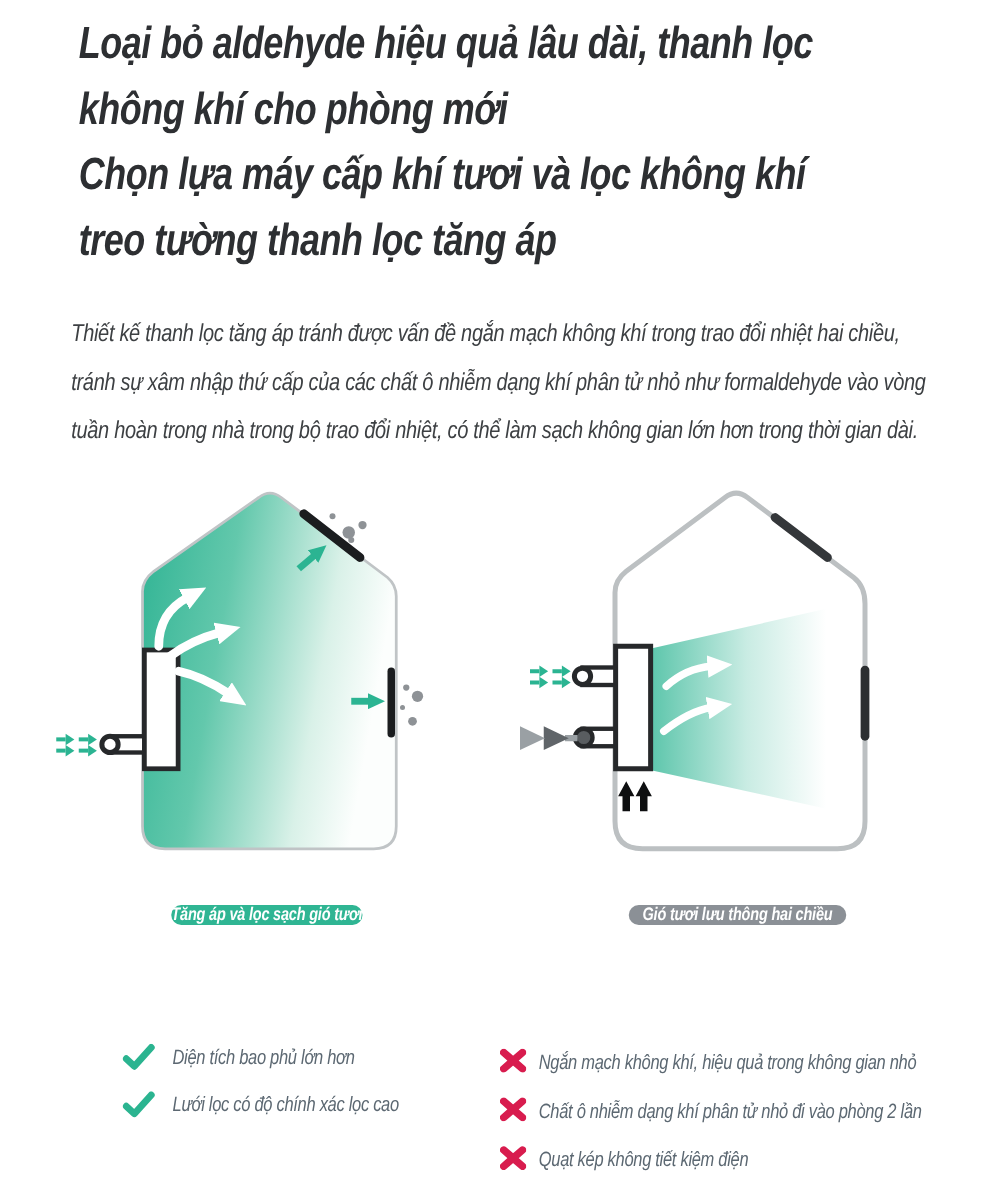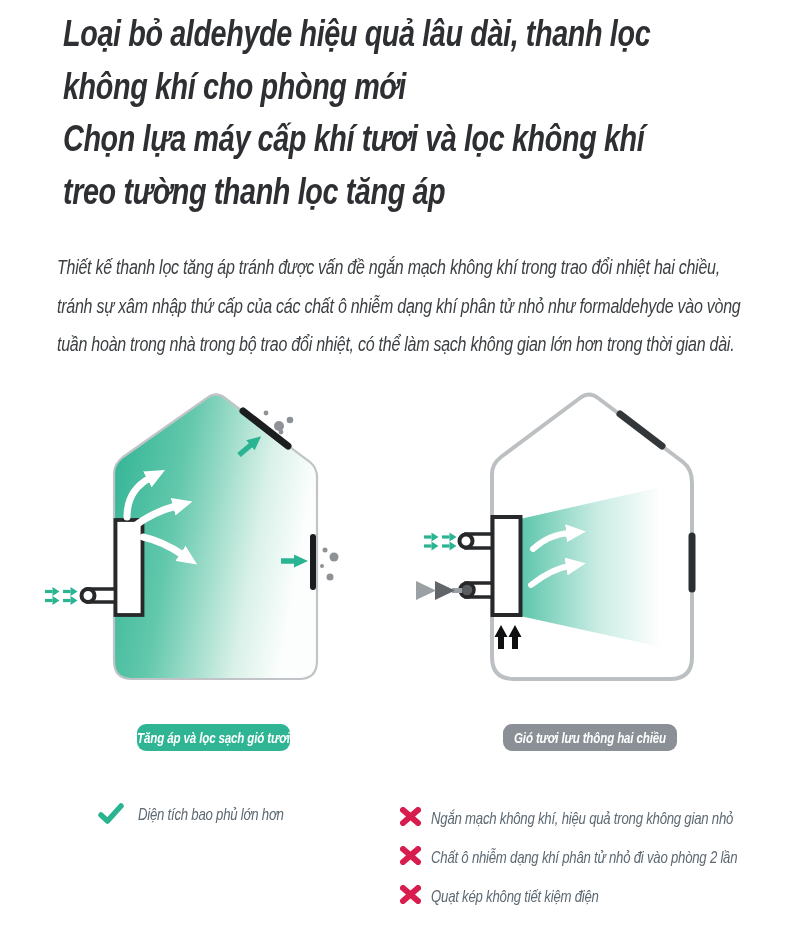--- a/index.html
+++ b/index.html
@@ -18,30 +18,30 @@
   .intro{
     position:absolute;left:57px;top:248px;width:860px;
     font-size:19.5px;font-weight:400;line-height:38.7px;color:#3d4043;
     letter-spacing:-0.3px;transform:scaleX(0.82);transform-origin:left top;
     white-space:nowrap;
   }
   
   .diagram-svg{position:absolute;left:0;top:378px;width:790px;height:322px;}
   
   .pill{
-    position:absolute;top:724px;height:27px;border-radius:9px;
+    position:absolute;top:724px;height:16px;border-radius:9px;
     display:flex;align-items:center;justify-content:center;
     color:#ffffff;font-size:14.5px;font-weight:700;letter-spacing:-0.2px;
     white-space:nowrap;
   }
   .pill span{transform:scaleX(0.80);transform-origin:center center;display:inline-block;}
   .pill-left{left:137px;width:153px;background:#2fb593;}
   .pill-right{left:503px;width:174px;background:#8b9096;text-align:center;}
   
-  .feature-list{position:absolute;display:flex;flex-direction:column;}
+  .feature-list{position:absolute;display:flex;flex-direction:column;margin-top:32px;}
   .pros-list{left:98px;top:802px;gap:14px;}
   .cons-list{left:400px;top:806px;gap:15px;}
   .feature-row{display:flex;align-items:flex-start;}
   .feature-icon{flex:0 0 auto;margin-top:1px;}
   .feature-text{
     font-size:16.5px;font-weight:400;color:#5c6872;line-height:24px;
     letter-spacing:-0.3px;white-space:pre-line;transform:scaleX(0.80);
     transform-origin:left top;margin-left:10px;white-space:pre;
   }
   .pros-list .feature-text{margin-left:14px;}
@@ -183,20 +183,26 @@
     <span>Gió tươi lưu thông hai chiều</span>
   </div>
 
   <div class="feature-list pros-list">
     <div class="feature-row">
       <svg class="feature-icon" width="26" height="21" viewBox="0 0 26 21">
         <path d="M3 12 L9.5 18 L23 3" fill="none" stroke="#2bb490" stroke-width="5.5" stroke-linecap="round" stroke-linejoin="round"></path>
       </svg>
       <div class="feature-text">Diện tích bao phủ lớn hơn</div>
     </div>
+    <div class="feature-row">
+      <svg class="feature-icon" width="26" height="21" viewBox="0 0 26 21">
+        <path d="M3 12 L9.5 18 L23 3" fill="none" stroke="#2bb490" stroke-width="5.5" stroke-linecap="round" stroke-linejoin="round"></path>
+      </svg>
+      <div class="feature-text">Lưới lọc có độ chính xác lọc cao</div>
+    </div>
   </div>
 
   <div class="feature-list cons-list">
     <div class="feature-row">
       <svg class="feature-icon" width="21" height="19" viewBox="0 0 21 19">
         <path d="M3 3 L18 16 M18 3 L3 16" fill="none" stroke="#d81c4e" stroke-width="6" stroke-linecap="round"></path>
       </svg>
       <div class="feature-text">Ngắn mạch không khí, hiệu quả trong không gian nhỏ</div>
     </div>
     <div class="feature-row">

